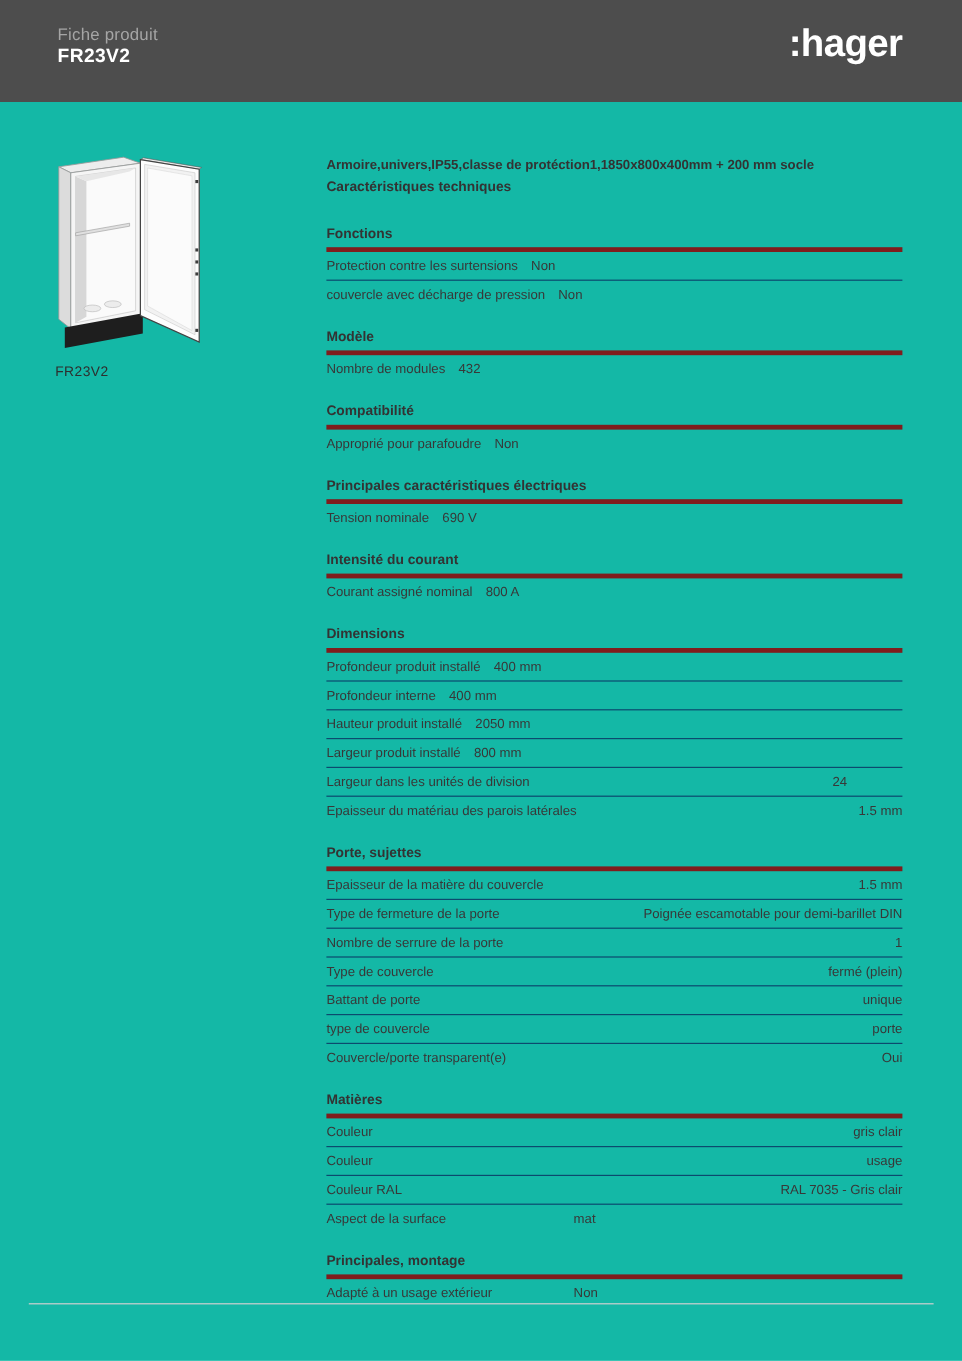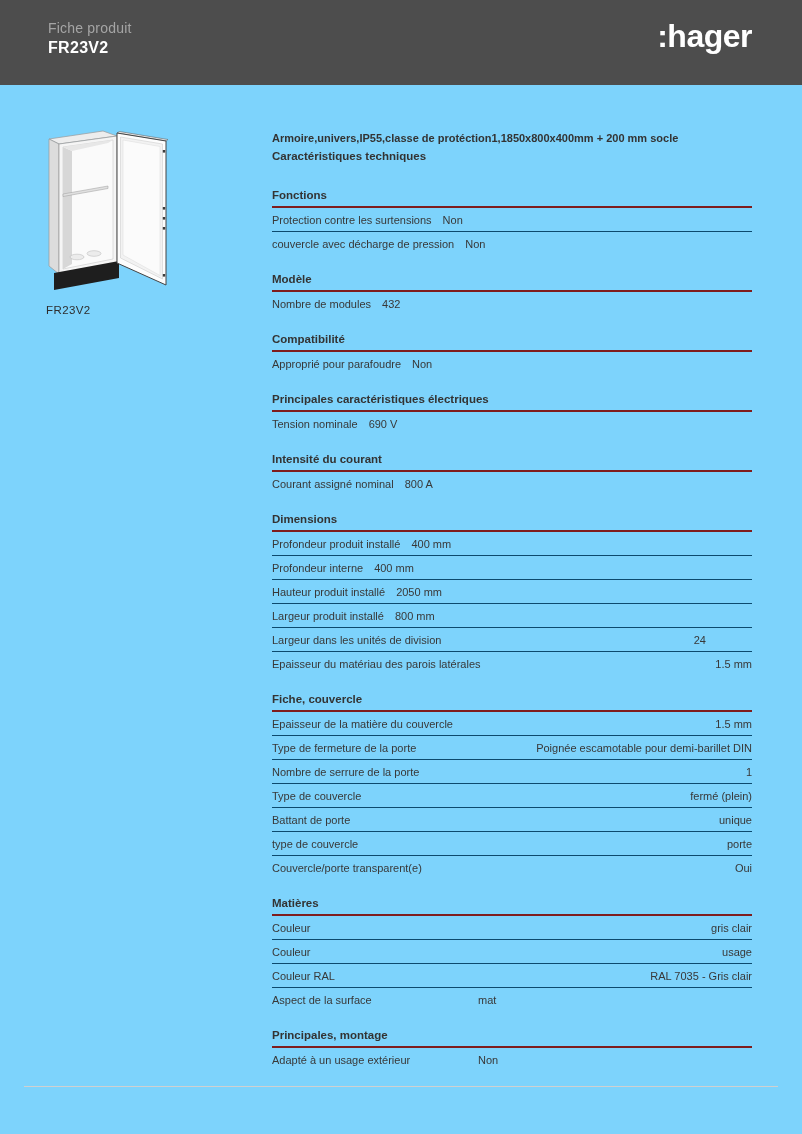--- a/index.html
+++ b/index.html
@@ -1,41 +1,41 @@
 <!DOCTYPE html>
 <html><head>
 <meta charset="utf-8">
 <style>
   html, body { margin: 0; padding: 0; }
   body {
     width: 802px; height: 1134px;
     font-family: "Liberation Sans", "DejaVu Sans", sans-serif;
     background: #ffffff;
   }
-  .page { position: relative; width: 802px; height: 1134px; background: #7dd3fc; overflow: hidden; }
+  .page { position: relative; width: 802px; height: 1134px; background: #14b8a6; overflow: hidden; }
 
   
   .header { position: absolute; top: 0; left: 0; width: 802px; height: 85px; background: #4d4d4d; }
   .header-meta { position: absolute; left: 48px; top: 20px; }
   .doc-type { font-size: 14px; color: #a5a5a5; letter-spacing: 0.2px; }
   .product-code { font-size: 16px; font-weight: bold; color: #ffffff; margin-top: 3px; letter-spacing: 0.3px; }
   .logo { position: absolute; right: 50px; top: 18px; font-size: 32px; font-weight: bold; color: #ffffff; letter-spacing: -0.5px; }
 
   
   .figure { position: absolute; left: 46px; top: 127px; width: 132px; }
   .figure svg { display: block; }
   .figure-caption { margin-top: 7px; font-size: 11.5px; color: #2e2e2e; letter-spacing: 0.4px; }
 
   
   .specs { position: absolute; left: 272px; top: 132px; width: 480px; color: #383838; }
   .title { font-size: 11px; font-weight: bold; white-space: nowrap; color: #333; }
   .subtitle { margin-top: 6px; font-size: 11.5px; font-weight: bold; color: #333; }
   .sections { margin-top: 27px; }
   .section:not(:first-child) { margin-top: 18px; }
-  .section-heading { font-size: 11.5px; font-weight: bold; color: #333; padding-bottom: 5px; border-bottom: 2px solid #7f1d1d; }
+  .section-heading { font-size: 11.5px; font-weight: bold; color: #333; padding-bottom: 5px; border-bottom: 4px solid #7f1d1d; }
   .spec-row { position: relative; display: flex; align-items: center; height: 23px; border-bottom: 1px solid #0c4a6e; font-size: 11px; }
   .spec-row.last { border-bottom: none; }
   .spec-label { white-space: nowrap; }
   .spec-value { white-space: nowrap; }
   .align-inline .spec-value { margin-left: 11px; }
   .align-right .spec-value { margin-left: auto; }
   .align-right-inset .spec-value { margin-left: auto; padding-right: 46px; }
   .align-mid .spec-value { position: absolute; left: 206px; }
 
   
@@ -182,21 +182,21 @@
   </div>
 
   <div class="spec-row align-right last">
     <span class="spec-label">Epaisseur du matériau des parois latérales</span>
     <span class="spec-value">1.5 mm</span>
   </div>
 </div>
   </div>
 
   <div class="section">
-    <div class="section-heading">Fiche, couvercle</div>
+    <div class="section-heading">Porte, sujettes</div>
     <div class="section-rows">
   <div class="spec-row align-right">
     <span class="spec-label">Epaisseur de la matière du couvercle</span>
     <span class="spec-value">1.5 mm</span>
   </div>
 
   <div class="spec-row align-right">
     <span class="spec-label">Type de fermeture de la porte</span>
     <span class="spec-value">Poignée escamotable pour demi-barillet DIN</span>
   </div>

